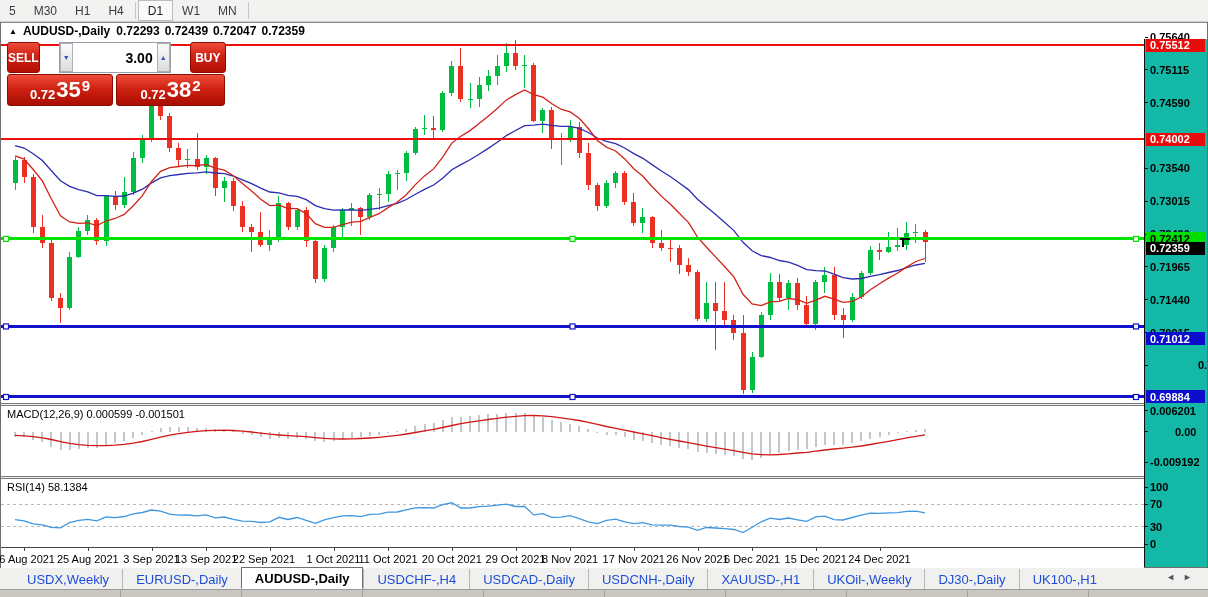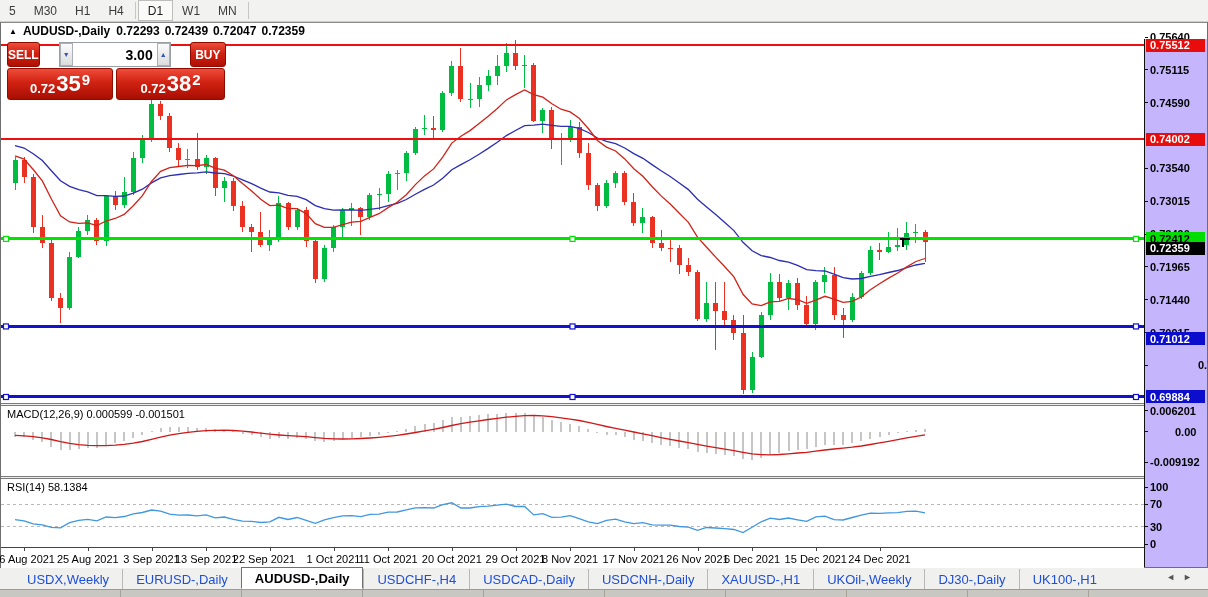--- a/index.html
+++ b/index.html
@@ -10,36 +10,36 @@
   .tf-btn{display:flex;align-items:center;padding:0 9px;font-size:12px;color:#3c3c3c;cursor:default;}
   .tf-btn.active{background:#fafaf8;border:1px solid #bdbdbd;color:#222;}
   .tf-sep{width:1px;background:#c6c6c6;margin:2px 2px;}
   
   .window{position:relative;height:546px;border:1px solid #6e6e6e;border-top:1px solid #8a8a8a;background:#fff;display:flex;flex-direction:column;}
   .titlebar{height:16px;display:flex;align-items:center;padding-left:8px;font-size:12px;font-weight:700;color:#000;gap:6px;flex:0 0 auto;}
   .titlebar .arr{font-size:8px;}
   .titlebar .num{font-weight:700;}
   .win-row{flex:1;display:flex;min-height:0;}
   .left-col{width:1143px;position:relative;display:flex;flex-direction:column;}
-  .axis-col{flex:1;position:relative;border-left:1px solid #111;background:#c4b5fd;font-weight:700;}
+  .axis-col{flex:1;position:relative;border-left:1px solid #111;background:#14b8a6;font-weight:700;}
   .panel{position:relative;overflow:hidden;background:#fff;}
   .panel-sep{height:3px;background:#efefef;border-top:1px solid #7a7a7a;border-bottom:1px solid #7a7a7a;flex:0 0 auto;}
   #main-panel{height:364px;flex:0 0 auto;}
   #macd-panel{height:70px;flex:0 0 auto;}
   #rsi-panel{height:68px;flex:0 0 auto;}
   #date-axis{height:22px;border-top:1px solid #444;position:relative;background:#fff;flex:0 0 auto;}
   .ind-label{position:absolute;left:6px;top:2px;font-size:11px;color:#000;z-index:3;}
   .date-lbl{position:absolute;top:5px;font-size:11px;color:#000;transform:translateX(-50%);white-space:nowrap;}
   .date-tick{position:absolute;top:0;width:1px;height:3px;background:#444;}
   .ax-lbl{position:absolute;left:5px;font-size:11px;color:#000;white-space:nowrap;}
   .ax-tick{position:absolute;left:0;width:3px;height:1px;background:#111;}
   .badge{position:absolute;left:1px;right:2px;height:13px;font-size:11px;font-weight:700;color:#fff;display:flex;align-items:center;padding-left:4px;z-index:4;}
   
   #trade-panel{position:absolute;left:6px;top:3px;width:219px;z-index:10;font-weight:700;}
-  .tp-row1{display:flex;height:25px;gap:19px;}
+  .tp-row1{display:flex;height:31px;gap:19px;}
   .tp-btn{color:#fff;font-size:12px;font-weight:700;display:flex;align-items:center;justify-content:center;border:1px solid #8f0b00;border-radius:3px;background:linear-gradient(#ef4c3a,#d02213 45%,#b01003);}
   .tp-sell{width:47px;}
   .tp-buy{width:53px;}
   .spin{display:flex;border:1px solid #9aa0a6;background:#22c55e;}
   .spin-btn{width:13px;background:linear-gradient(#fbfbfb,#dcdcdc);border:1px solid #aab0b6;color:#3355bb;font-size:7px;display:flex;align-items:center;justify-content:center;}
   #volume-input{width:84px;border:none;outline:none;text-align:right;font-size:14px;font-weight:700;padding-right:4px;font-family:"Liberation Sans",sans-serif;}
   .tp-row2{display:flex;gap:3px;margin-top:1px;}
   .tp-price{height:32px;color:#fff;border:1px solid #8f0b00;border-radius:3px;background:linear-gradient(#ef4c3a,#d02213 45%,#a80e02);display:flex;align-items:flex-end;justify-content:center;padding-bottom:1px;}
   .tp-price.sell{width:106px;}
   .tp-price.buy{width:109px;}

